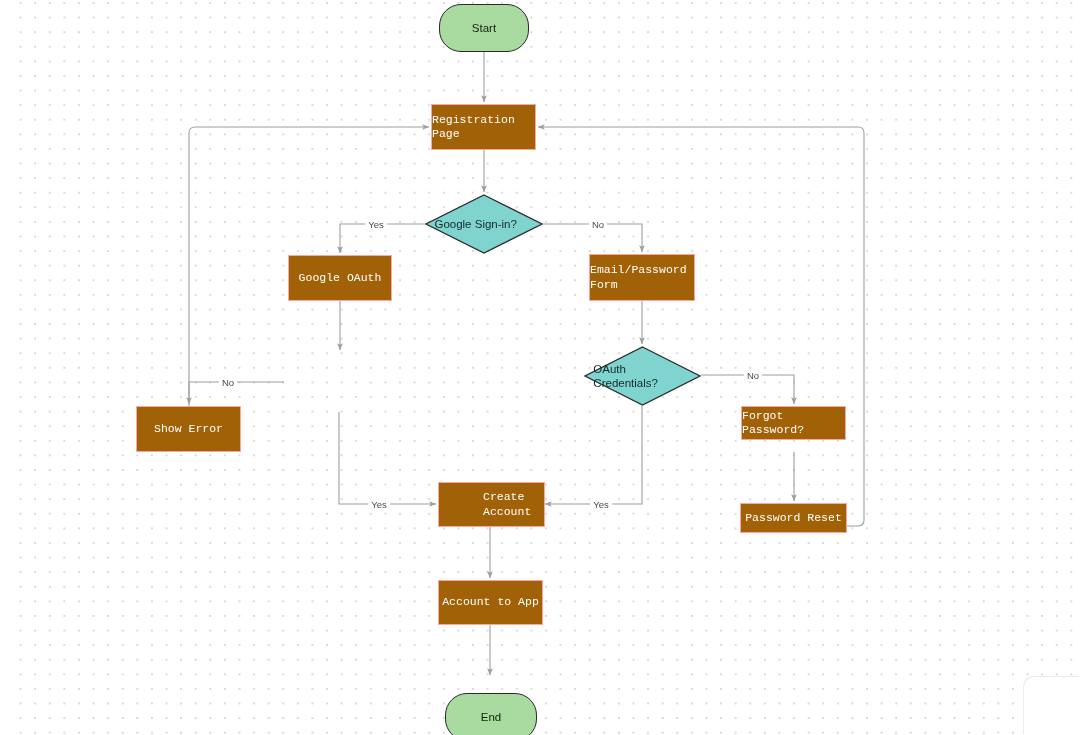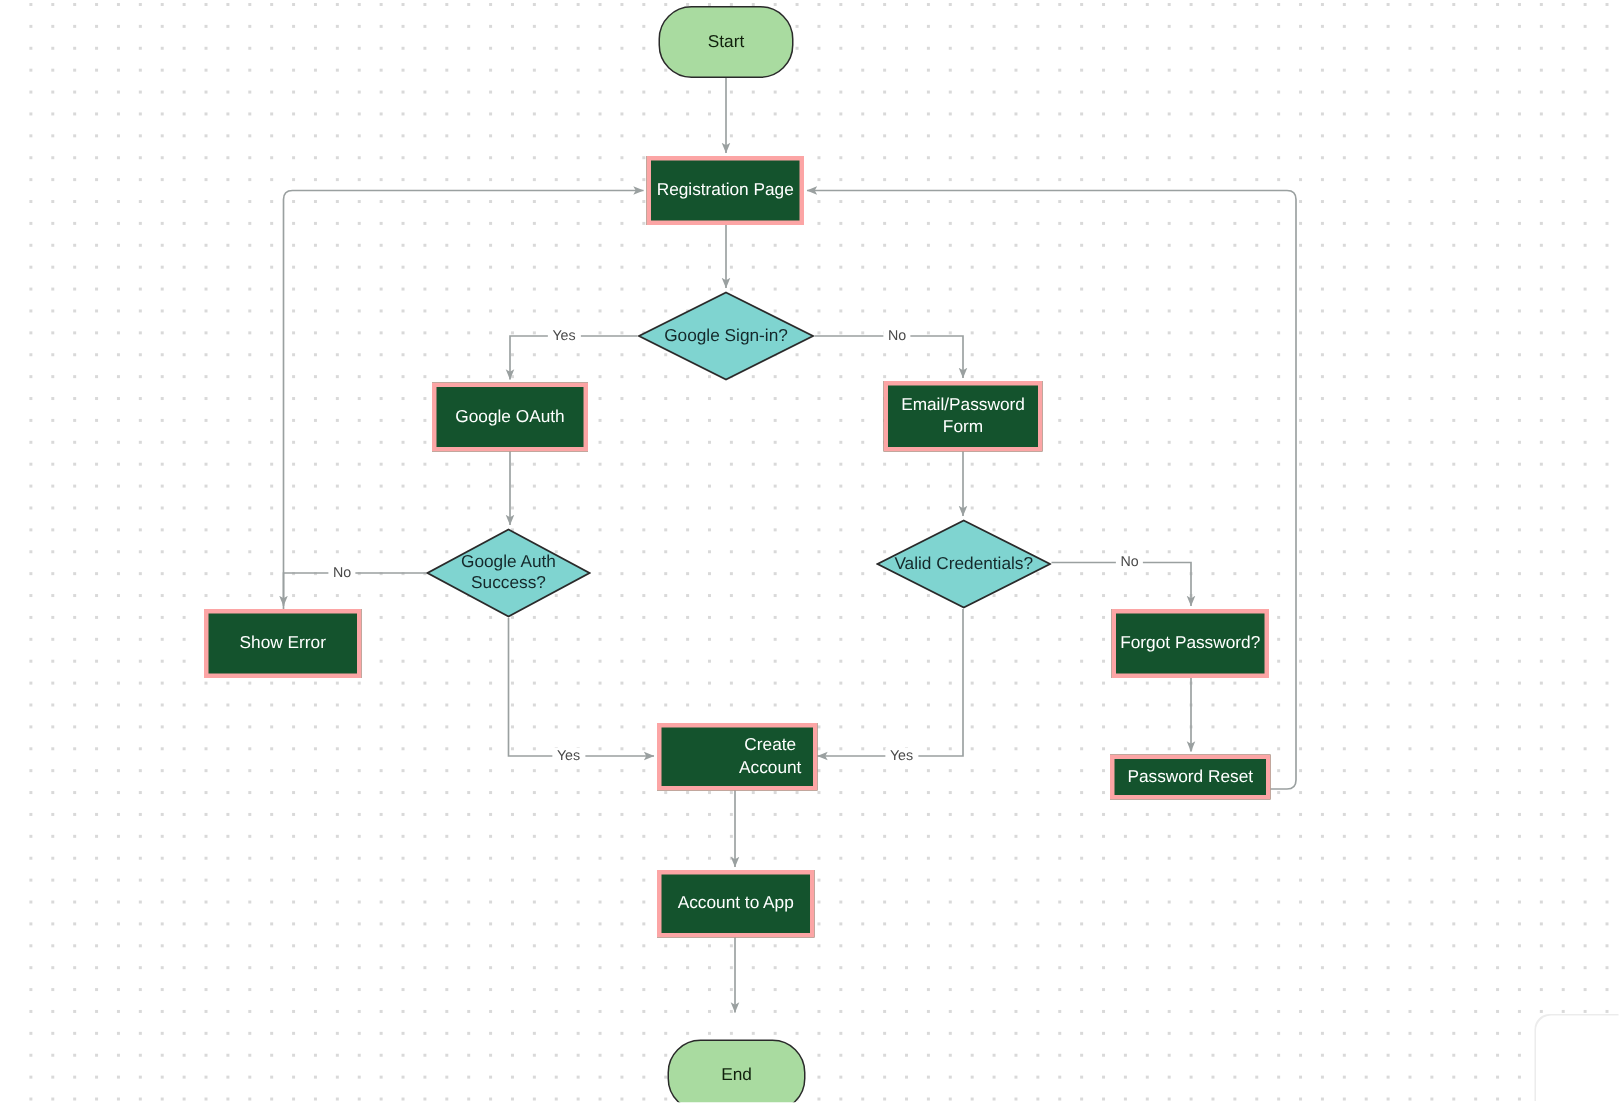--- a/index.html
+++ b/index.html
@@ -42,29 +42,30 @@
     position: absolute; left: 0; top: 0;
     width: 1080px; height: 735px;
   }
   #nodes-layer { pointer-events: none; }
   .node {
     position: absolute;
     box-sizing: border-box;
     display: flex;
     align-items: center;
     justify-content: center;
-    text-align: center;
+    text-align: left;
     pointer-events: auto;
     line-height: 1.22;
   }
   .node-process {
-    background: #14532d;
-    border: 3px solid #fca5a5;
+    background: #a16207;
+    border: 1px solid #fca5a5;
     color: #ffffff;
     font-size: 11.5px;
+    font-family: Liberation Mono, monospace;
   }
   .node-terminal {
     background: #a9dba0;
     border: 1.5px solid #2a2a2a;
     border-radius: 22px;
     color: #10200c;
     font-size: 11.5px;
   }
   .node-decision {
     background: transparent;
@@ -161,39 +162,33 @@
     </div>
 
     <div class="node node-process" style="left:288px; top:255px; width:104px; height:46px;">
       <span>Google OAuth</span>
     </div>
 
     <div class="node node-process" style="left:589px; top:254px; width:106px; height:47px;">
       <span>Email/Password Form</span>
     </div>
 
-    <div class="node node-decision" style="left:284px; top:352px; width:110px; height:60px;">
-      <svg class="diamond-shape" viewBox="0 0 110 60" preserveAspectRatio="none">
-        <polygon points="55,1 109,30 55,59 1,30" fill="#7fd4d0" stroke="#2a2a2a" stroke-width="1.2"></polygon>
-      </svg>
-      <span class="diamond-label">Google Auth Success?</span>
-    </div>
 
     <div class="node node-decision" style="left:584px; top:346px; width:117px; height:60px;">
       <svg class="diamond-shape" viewBox="0 0 117 60" preserveAspectRatio="none">
         <polygon points="58.5,1 116,30 58.5,59 1,30" fill="#7fd4d0" stroke="#2a2a2a" stroke-width="1.2"></polygon>
       </svg>
-      <span class="diamond-label">Valid Credentials?</span>
+      <span class="diamond-label">OAuth Credentials?</span>
     </div>
 
     <div class="node node-process" style="left:136px; top:406px; width:105px; height:46px;">
       <span>Show Error</span>
     </div>
 
-    <div class="node node-process" style="left:741px; top:406px; width:105px; height:46px;">
+    <div class="node node-process" style="left:741px; top:406px; width:105px; height:34px;">
       <span>Forgot Password?</span>
     </div>
 
     <div class="node node-process" style="left:740px; top:503px; width:107px; height:30px;">
       <span>Password Reset</span>
     </div>
 
     <div class="node node-process" style="left:438px; top:482px; width:107px; height:45px;padding-left:44px;">
       <span>Create Account</span>
     </div>

